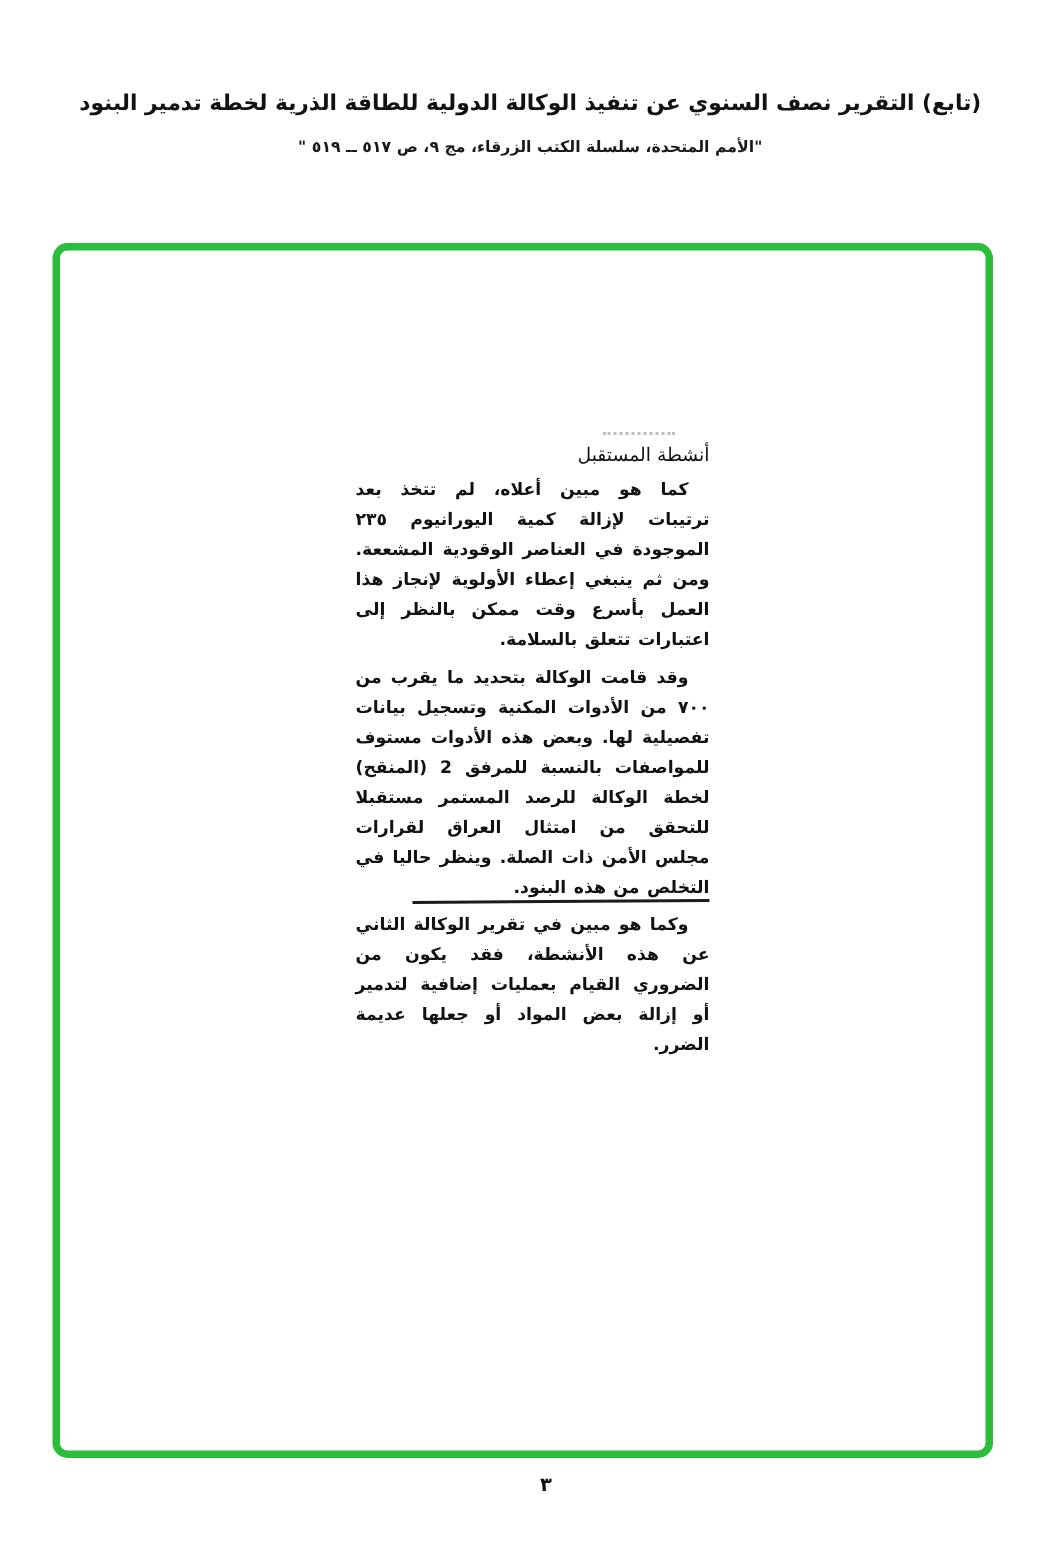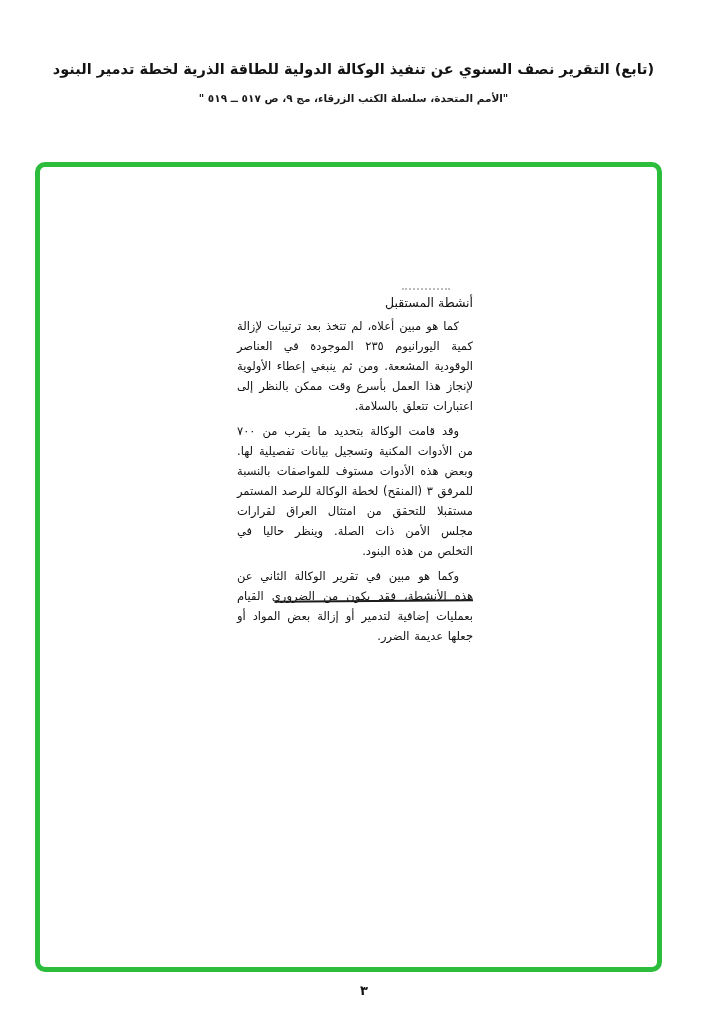--- a/index.html
+++ b/index.html
@@ -67,20 +67,21 @@
   .section-heading {
     font-weight: normal;
     font-size: 12.5px;
     text-align: right;
     margin: 0 0 3px 0;
   }
   .doc-text p {
     margin: 0 0 5px 0;
     text-indent: 14px;
     word-spacing: 1px;
+    font-weight: bold;
   }
   .doc-text p:last-of-type {
     margin-bottom: 12px;
   }
 
   .scan-artifact {
     position: absolute;
     left: 402px;
     top: 288px;
     width: 48px;
@@ -121,21 +122,21 @@
     <div class="source-line">"الأمم المتحدة، سلسلة الكتب الزرقاء، مج ٩، ص ٥١٧ ــ ٥١٩ "</div>
   </div>
 
   <div class="scan-frame"></div>
 
   <div class="scan-artifact"></div>
 
   <div class="doc-text">
     <h3 class="section-heading">أنشطة المستقبل</h3>
     <p>كما هو مبين أعلاه، لم تتخذ بعد ترتيبات لإزالة كمية اليورانيوم ٢٣٥ الموجودة في العناصر الوقودية المشععة. ومن ثم ينبغي إعطاء الأولوية لإنجاز هذا العمل بأسرع وقت ممكن بالنظر إلى اعتبارات تتعلق بالسلامة.</p>
-    <p>وقد قامت الوكالة بتحديد ما يقرب من ٧٠٠ من الأدوات المكنية وتسجيل بيانات تفصيلية لها. وبعض هذه الأدوات مستوف للمواصفات بالنسبة للمرفق ٣ (المنقح) لخطة الوكالة للرصد المستمر مستقبلا للتحقق من امتثال العراق لقرارات مجلس الأمن ذات الصلة. وينظر حاليا في التخلص من هذه البنود.</p>
+    <p>وقد قامت الوكالة بتحديد ما يقرب من ٧٠٠ من الأدوات المكنية وتسجيل بيانات تفصيلية لها. وبعض هذه الأدوات مستوف للمواصفات بالنسبة للمرفق 2 (المنقح) لخطة الوكالة للرصد المستمر مستقبلا للتحقق من امتثال العراق لقرارات مجلس الأمن ذات الصلة. وينظر حاليا في التخلص من هذه البنود.</p>
     <p>وكما هو مبين في تقرير الوكالة الثاني عن هذه الأنشطة، فقد يكون من الضروري القيام بعمليات إضافية لتدمير أو إزالة بعض المواد أو جعلها عديمة الضرر.</p>
   </div>
 
   <div class="divider-rule"></div>
 
   <div class="page-number">٣</div>
 
 </div>
 
 </body></html>

